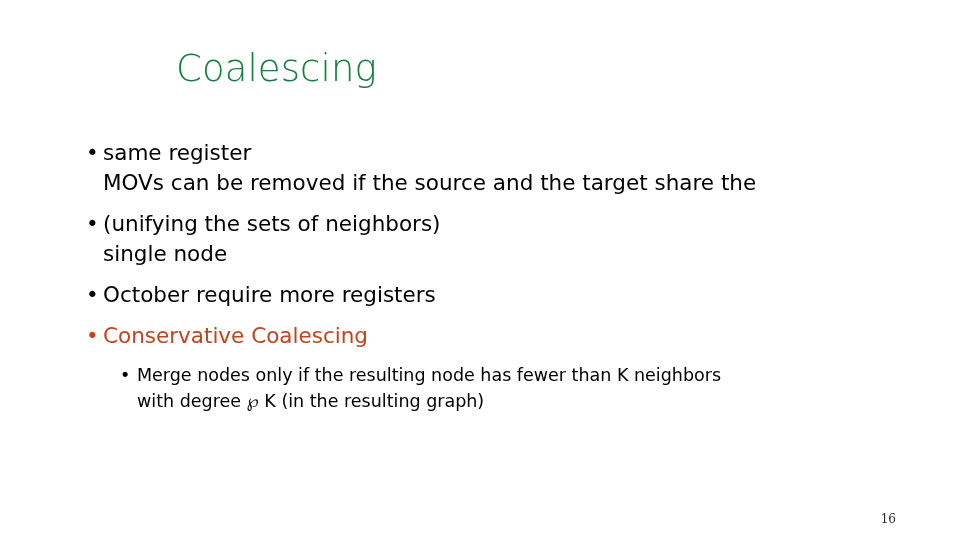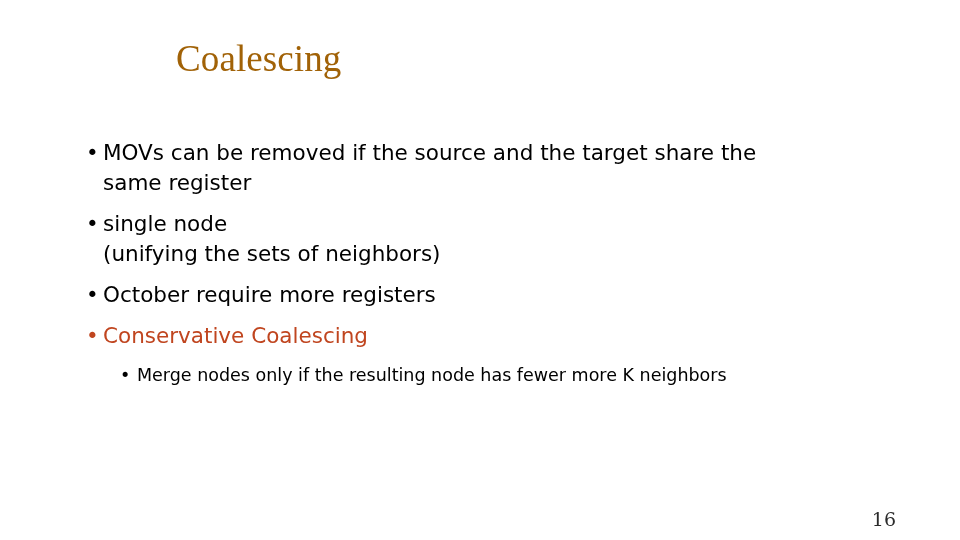--- a/index.html
+++ b/index.html
@@ -18,29 +18,28 @@
     position: absolute;
     left: 0;
     top: 0;
     width: 960px;
     height: 540px;
     background: #FFFFFF;
   }
   .slide-title {
     position: absolute;
     left: 176px;
-    top: 36px;
+    top: 46px;
     width: 640px;
     font-size: 37px;
     line-height: 46px;
     font-weight: 300;
-    color: #a16207;
+    color: #15803d;
     letter-spacing: 0.1px;
     white-space: nowrap;
-    font-family: Liberation Serif, serif;
   }
   .body-area {
     position: absolute;
     left: 76px;
     top: 138px;
     width: 740px;
   }
   .bullet-l1 {
     position: relative;
     padding-left: 27px;
@@ -77,61 +76,62 @@
     color: #000000;
   }
   .wrap-block {
     display: block;
   }
   .page-number {
     position: absolute;
     right: 64px;
     bottom: 12px;
     font-family: "DejaVu Serif", serif;
-    font-size: 19px;
+    font-size: 12px;
     line-height: 18px;
     color: #2b2b2b;
   }
   .glyph-wing {
     font-family: "DejaVu Sans", sans-serif;
   }
 </style>
 </head>
 <body>
 
 <div class="slide">
 
   <div class="slide-title">Coalescing</div>
 
   <div class="body-area">
 
     <div class="bullet-l1">
       <span class="marker">•</span>
+      <span class="wrap-block">same register</span>
       <span class="wrap-block">MOVs can be removed if the source and the target share the</span>
-      <span class="wrap-block">same register</span>
     </div>
 
     <div class="bullet-l1">
       <span class="marker">•</span>
+      <span class="wrap-block">(unifying the sets of neighbors)</span>
       <span class="wrap-block">single node</span>
-      <span class="wrap-block">(unifying the sets of neighbors)</span>
     </div>
 
     <div class="bullet-l1">
       <span class="marker">•</span>
       <span class="wrap-block">October require more registers</span>
     </div>
 
     <div class="bullet-l1 accent">
       <span class="marker">•</span>
       <span class="wrap-block">Conservative Coalescing</span>
     </div>
 
     <div class="bullet-l2">
       <span class="marker">•</span>
-      <span class="wrap-block">Merge nodes only if the resulting node has fewer more K neighbors</span>
+      <span class="wrap-block">Merge nodes only if the resulting node has fewer than K neighbors</span>
+      <span class="wrap-block glyph-wing">with degree ℘ K (in the resulting graph)</span>
     </div>
 
   </div>
 
   <div class="page-number">16</div>
 
 </div>
 
 </body></html>

